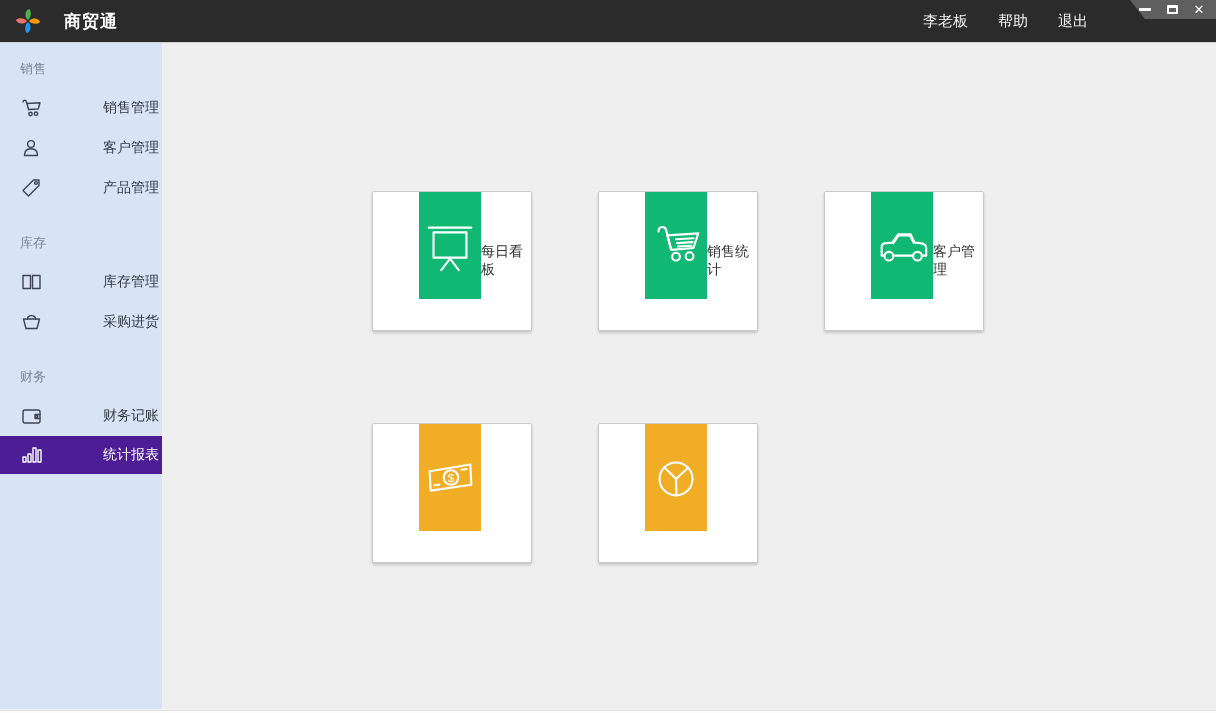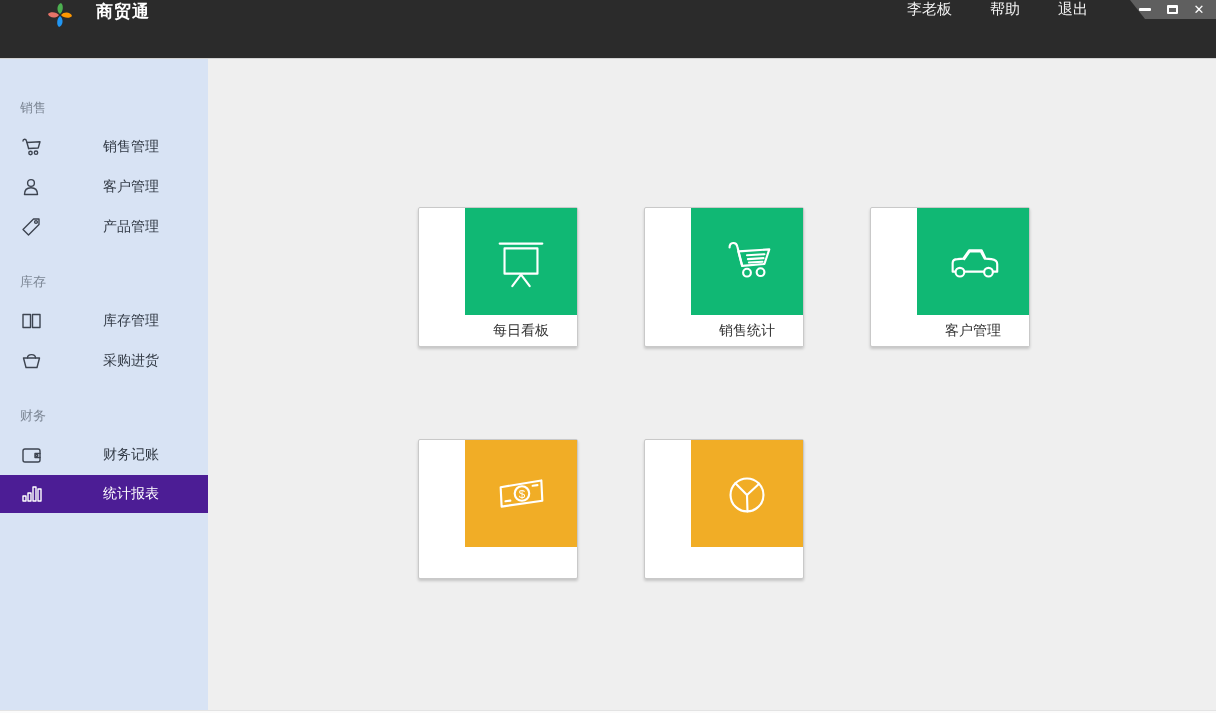--- a/index.html
+++ b/index.html
@@ -6,47 +6,47 @@
   html,body { width:1216px; height:713px; overflow:hidden; }
   body {
     font-family:"Liberation Sans","DejaVu Sans",sans-serif;
     background:#efefef;
     position:relative;
     -webkit-font-smoothing:antialiased;
   }
 
   
   .titlebar{
-    height:59px; background:#2b2b2b; border-bottom:1px solid #d2d2d2;
-    display:flex; align-items:flex-start; position:relative;padding-left:32px;
+    height:43px; background:#2b2b2b; border-bottom:1px solid #d2d2d2;
+    display:flex; align-items:center; position:relative;
   }
   .logo-wrap{ width:56px; display:flex; justify-content:center; align-items:center; }
   .app-title{ color:#ffffff; font-size:17px; font-weight:bold; letter-spacing:1px; margin-left:8px; }
-  .titlebar-menu{ margin-left:auto; margin-right:128px; display:flex; gap:38px; }
+  .titlebar-menu{ margin-left:auto; margin-right:128px; display:flex; gap:30px; }
   .titlebar-menu .menu-item{ color:#f2f2f2; font-size:15px; cursor:pointer; }
 
   .win-controls{
     position:absolute; top:0; right:0; width:86px; height:19px;
     background:#5f5f5f;
     clip-path:polygon(0 0,100% 0,100% 100%,15px 100%);
     display:flex; align-items:center; justify-content:flex-end;
     gap:13px; padding-right:10px;
   }
   .wc-btn{ display:inline-flex; align-items:center; justify-content:center; width:14px; height:12px; cursor:pointer; }
   .wc-min{ width:12px; height:3px; background:#ffffff; border-radius:1px; }
   .wc-max{ width:11px; height:9px; border:2px solid #ffffff; border-top-width:3px; border-radius:1px; }
   .wc-close{ color:#ffffff; font-size:13px; font-weight:bold; line-height:1; }
 
   
   .workspace{ display:flex; height:666px; }
   .bottom-strip{ position:absolute; left:0; bottom:0; width:1216px; height:3px;
     background:#fbfbfb; border-top:1px solid #e3e3e3; }
 
   
-  .sidebar{ width:208px; background:#d8e3f4; height:100%; flex:none; padding-top:40px; }
+  .sidebar{ width:162px; background:#d8e3f4; height:100%; flex:none; padding-top:17px; }
   .section-title{ color:#7c8694; font-size:13px; margin:0 0 10px 20px; }
   .section-gap{ height:26px; }
   .side-item{
     height:40px; display:flex; align-items:center; cursor:pointer;gap:43px;
   }
   .side-item .s-icon{ width:26px; margin-left:18px; display:flex; justify-content:center; }
   .side-item .s-label{ margin-left:16px; font-size:14px; color:#323a45; }
   .side-item.active{ background:#4c1d95; height:38px; }
   .side-item.active .s-label{ color:#ffffff; }
   svg.sicon{ stroke:#3d4450; fill:none; stroke-width:1.4; stroke-linecap:round; stroke-linejoin:round; }
@@ -56,21 +56,21 @@
   .main{ position:relative; flex:1; background:#efefef; }
   .card-grid{
     position:absolute; left:210px; top:148px;
     display:grid; grid-template-columns:repeat(3,160px);
     column-gap:66px; row-gap:92px;
   }
   .card{
     width:160px; height:140px; background:#ffffff;
     border:1px solid #c9c9c9; border-radius:2px;
     box-shadow:0 2px 3px rgba(0,0,0,0.18);
-    cursor:pointer; display:flex; flex-direction:column;padding-left:46px;
+    cursor:pointer; display:flex; flex-direction:row;padding-left:46px;
   }
   .card-top{ height:107px; display:flex; align-items:center; justify-content:center; }
   .card.green .card-top{ background:#10b874; }
   .card.orange .card-top{ background:#f1ad26; }
   .card-label{
     flex:1; display:flex; align-items:center; justify-content:center;
     font-size:14px; color:#333333; background:#ffffff;
   }
   svg.cicon{ stroke:#ffffff; fill:none; stroke-width:2.2; stroke-linecap:round; stroke-linejoin:round; }
 </style>

